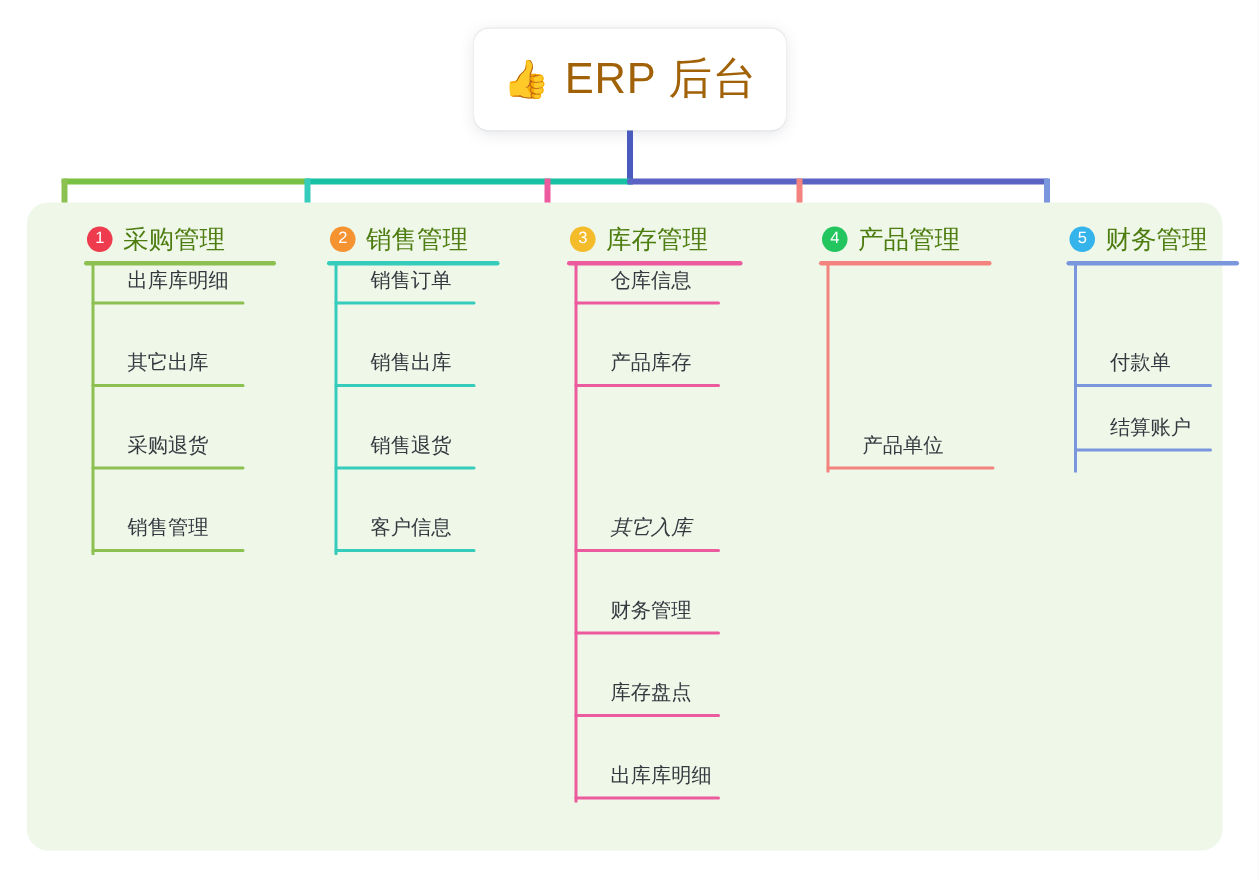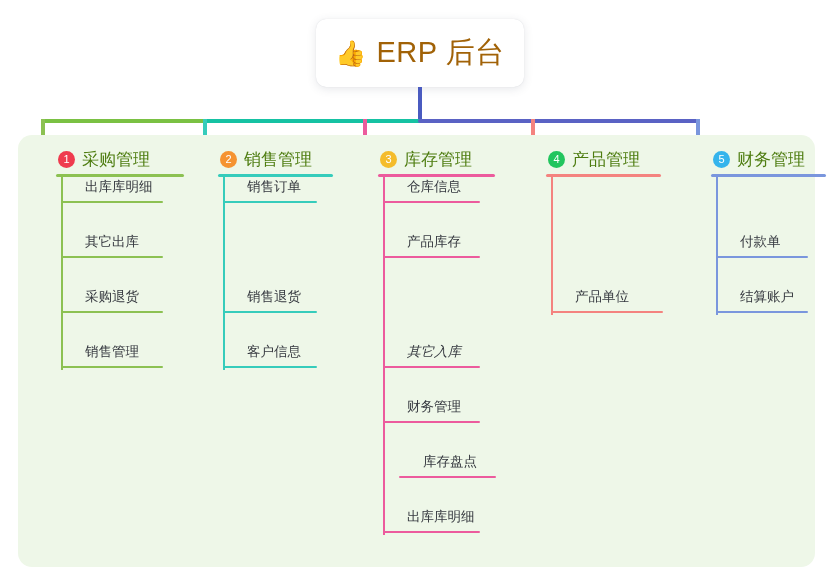--- a/index.html
+++ b/index.html
@@ -143,20 +143,24 @@
           <div class="col-head" style="top: 9px; position: absolute;">
             <span class="badge" style="background: rgb(245, 147, 49);">2</span>
             <span class="col-title">销售管理</span>
           </div>
           <div class="col-underline" style="top: 39px; width: 115px; background: rgb(54, 204, 187);"></div>
           <div class="col-stem" style="top: 39px; height: 196px; background: rgb(54, 204, 187);"></div>
           <div class="leaf" style="top: 22px; height: 46px; width: 112px;">
             <div class="leaf-label">销售订单</div>
             <div class="leaf-line" style="width: 94px; background: rgb(54, 204, 187);"></div>
           </div>
+          <div class="leaf" style="top: 77px; height: 46px; width: 112px;">
+            <div class="leaf-label">销售出库</div>
+            <div class="leaf-line" style="width: 94px; background: rgb(54, 204, 187);"></div>
+          </div>
           <div class="leaf" style="top: 132px; height: 46px; width: 112px;">
             <div class="leaf-label">销售退货</div>
             <div class="leaf-line" style="width: 94px; background: rgb(54, 204, 187);"></div>
           </div>
           <div class="leaf" style="top: 187px; height: 46px; width: 112px;">
             <div class="leaf-label">客户信息</div>
             <div class="leaf-line" style="width: 94px; background: rgb(54, 204, 187);"></div>
           </div>
         </div>
         <div class="column" style="left: 342px; width: 120px; height: 432px;">
@@ -175,21 +179,21 @@
             <div class="leaf-line" style="width: 97px; background: rgb(236, 91, 157);"></div>
           </div>
           <div class="leaf" style="top: 187px; height: 46px; width: 115px; font-style: italic;">
             <div class="leaf-label">其它入库</div>
             <div class="leaf-line" style="width: 97px; background: rgb(236, 91, 157);"></div>
           </div>
           <div class="leaf" style="top: 242px; height: 46px; width: 115px;">
             <div class="leaf-label">财务管理</div>
             <div class="leaf-line" style="width: 97px; background: rgb(236, 91, 157);"></div>
           </div>
-          <div class="leaf" style="top: 297px; height: 46px; width: 115px; margin-left: 16px;">
+          <div class="leaf" style="top: 297px; height: 46px; width: 115px;">
             <div class="leaf-label">库存盘点</div>
             <div class="leaf-line" style="width: 97px; background: rgb(236, 91, 157);"></div>
           </div>
           <div class="leaf" style="top: 352px; height: 46px; width: 115px;">
             <div class="leaf-label">出库库明细</div>
             <div class="leaf-line" style="width: 97px; background: rgb(236, 91, 157);"></div>
           </div>
         </div>
         <div class="column" style="left: 510px; width: 118px; height: 432px;">
           <div class="col-head" style="top: 9px; position: absolute;">
@@ -207,21 +211,21 @@
           <div class="col-head" style="top: 9px; position: absolute;">
             <span class="badge" style="background: rgb(53, 180, 236);">5</span>
             <span class="col-title">财务管理</span>
           </div>
           <div class="col-underline" style="top: 39px; width: 115px; background: rgb(122, 150, 221);"></div>
           <div class="col-stem" style="top: 39px; height: 141px; background: rgb(122, 150, 221);"></div>
           <div class="leaf" style="top: 77px; height: 46px; width: 110px;">
             <div class="leaf-label">付款单</div>
             <div class="leaf-line" style="width: 92px; background: rgb(122, 150, 221);"></div>
           </div>
-          <div class="leaf" style="top: 132px; height: 46px; width: 110px; text-decoration: underline;">
+          <div class="leaf" style="top: 120px; height: 46px; width: 110px; text-decoration: underline;">
             <div class="leaf-label">结算账户</div>
             <div class="leaf-line" style="width: 92px; background: rgb(122, 150, 221);"></div>
           </div>
         </div>
       </div>
   </div>
 
 </div>
 
 </body></html>

